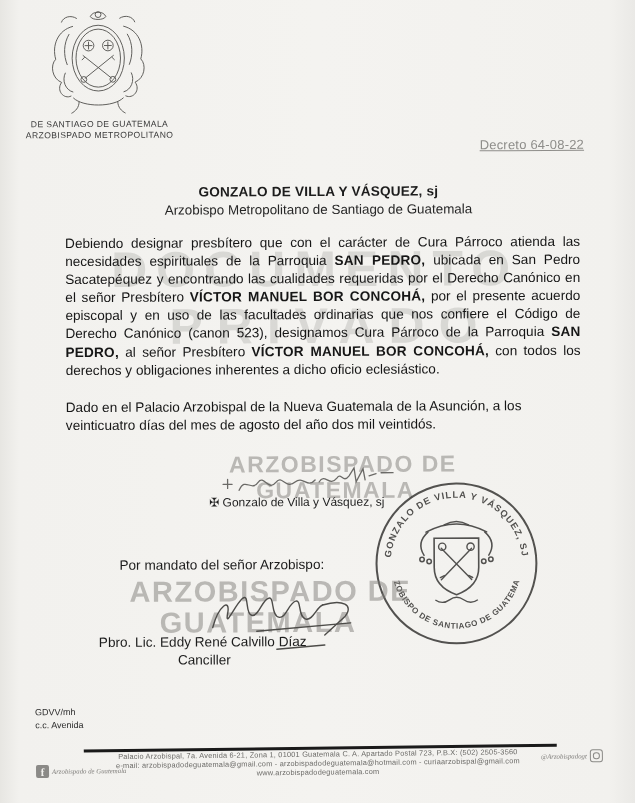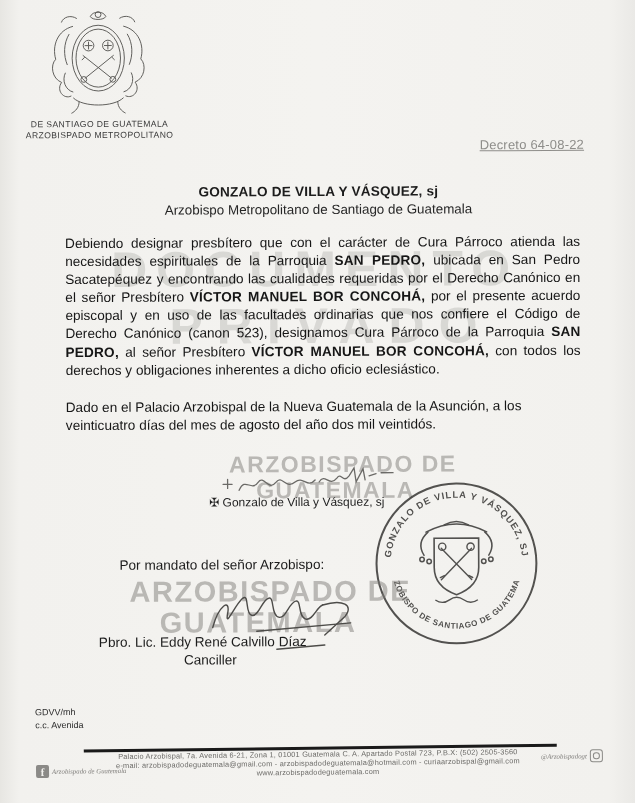--- a/index.html
+++ b/index.html
@@ -37,21 +37,21 @@
   .body-par{left:64px;width:515px;font-size:13.6px;line-height:18.1px;
     text-align:justify;color:#161616;margin:0;}
   .p1{top:234px;}
   .p2{top:398px;text-align:left;}
   .body-par b{letter-spacing:.2px;}
 
   
   .sig-name{left:207px;top:495px;font-size:12px;color:#1f1f1f;}
   .mandate{left:89px;top:557px;font-size:13.6px;margin-left:28px;}
   .chancellor-name{left:96px;top:634px;font-size:13.6px;}
-  .chancellor-title{left:181px;top:652px;font-size:13.6px;}
+  .chancellor-title{left:175px;top:652px;font-size:13.6px;}
 
   
   .ref-block{left:32px;top:685px;font-size:9px;line-height:12.5px;color:#2c2c2c;margin-top:20px;}
 
   
   .footer{left:0;top:738px;width:635px;height:60px;transform:rotate(-0.7deg);transform-origin:20% 50%;}
   .footer-rule{position:absolute;left:84px;top:11px;width:473px;height:2.6px;background:#1a1a1a;}
   .footer-line{position:absolute;left:58px;width:520px;text-align:center;
     font-size:7.4px;color:#6b6a67;letter-spacing:.2px;}
   .f-addr{top:14px;}

